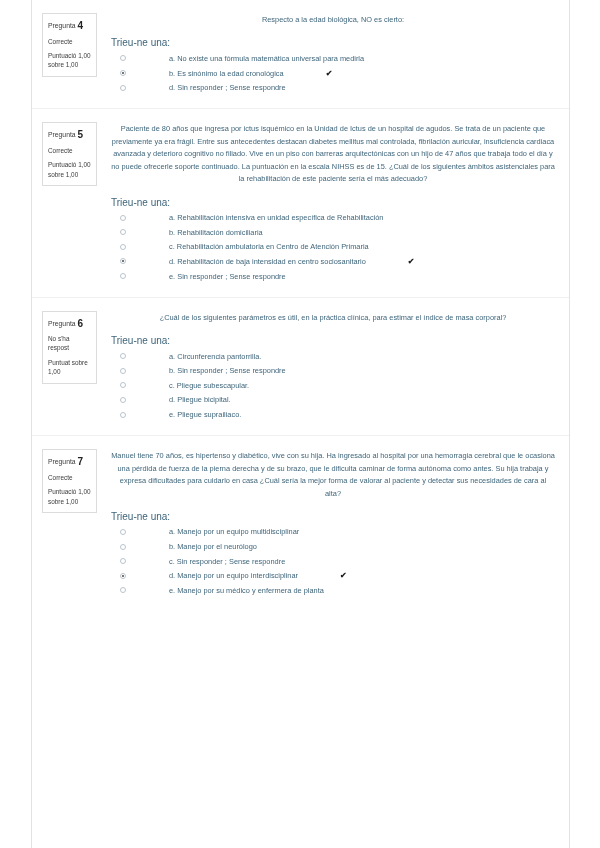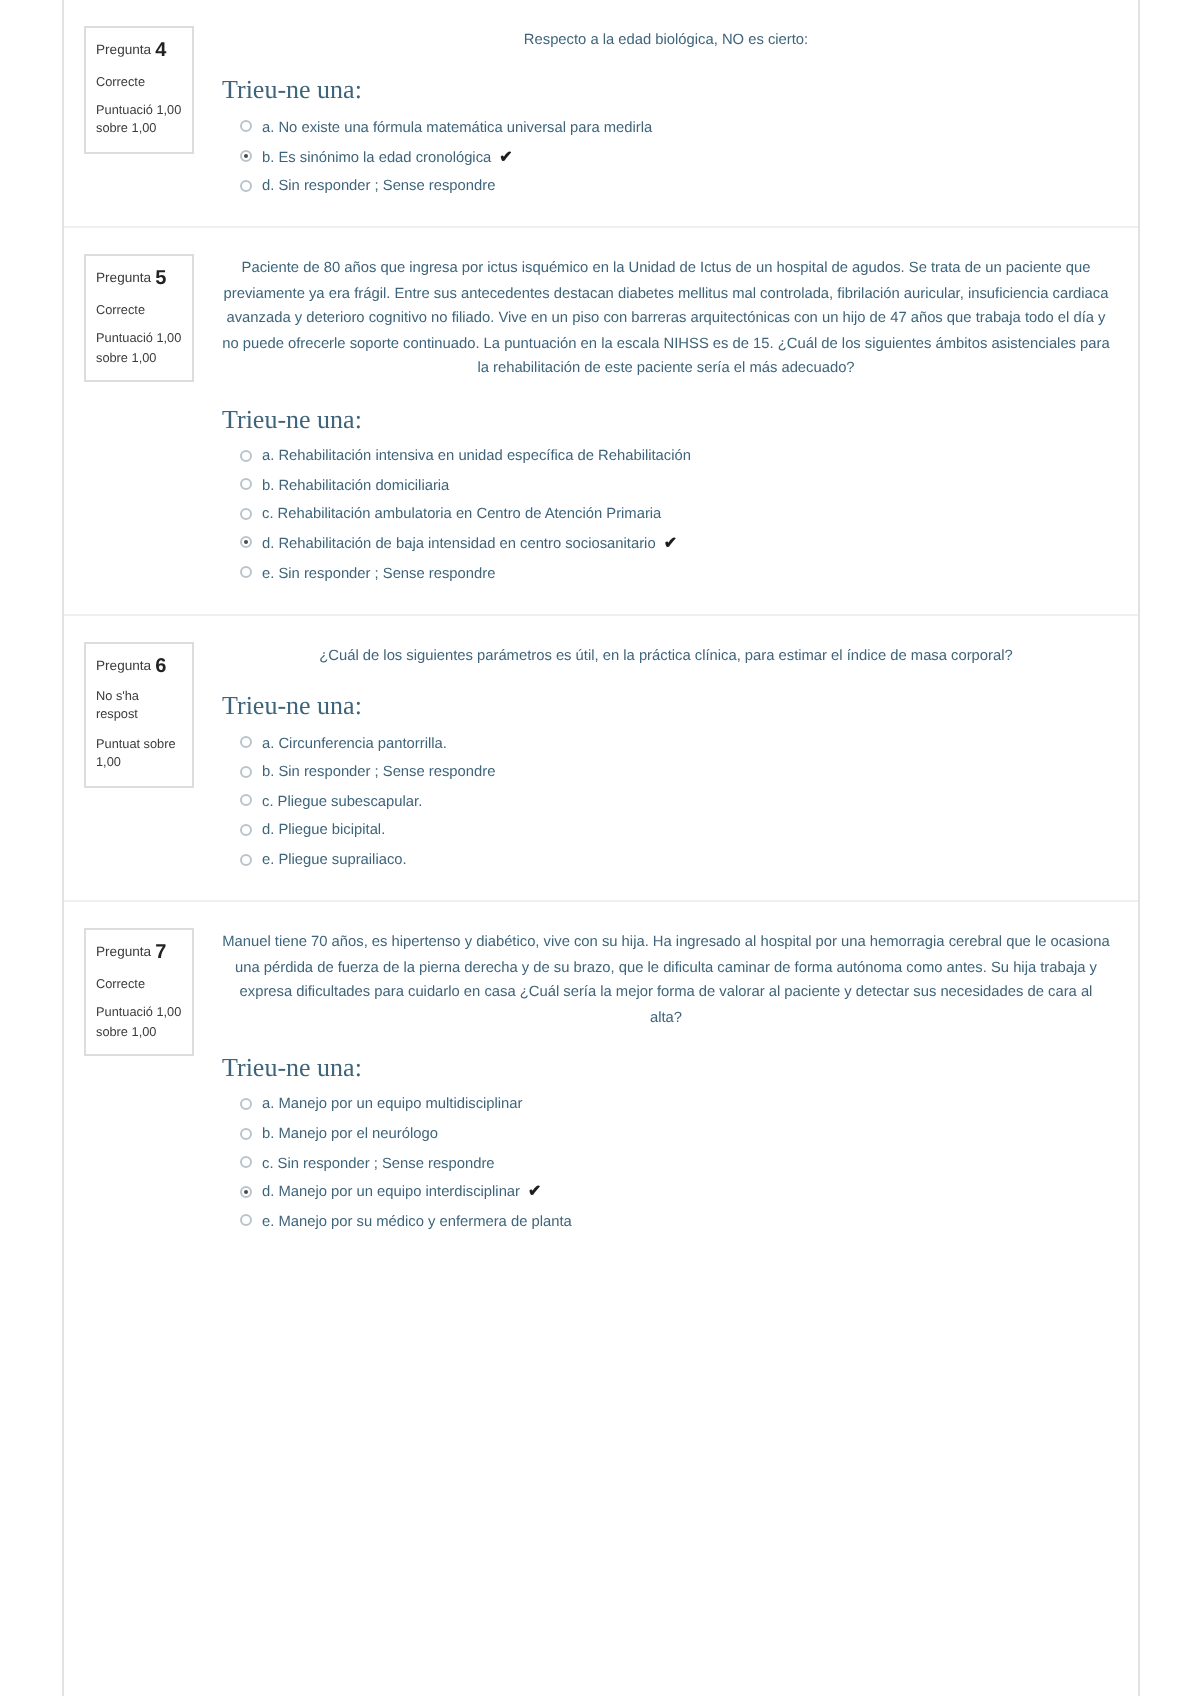--- a/index.html
+++ b/index.html
@@ -81,33 +81,33 @@
   }
   .qtext {
     color: #3d647a;
     font-size: 7.4px;
     line-height: 1.68;
     margin: 0 0 11px 0;
     text-align: center;
   }
   .prompt {
     color: #3d647a;
-    font-size: 13px;
+    font-size: 10px;
     margin: 0 0 3px 0;
-    font-family: Liberation Serif, serif;
   }
   .answers {
     list-style: none;
     margin: 0;
     padding: 0;
   }
   .answer {
     display: flex;
     align-items: flex-start;
     padding: 2.5px 0 2.5px 9px;
+    gap: 38px;
   }
   .radio {
     width: 6px;
     height: 6px;
     min-width: 6px;
     border: 1px solid #b9c4cb;
     border-radius: 50%;
     margin-top: 1.5px;
     margin-right: 5px;
     background: #fff;

